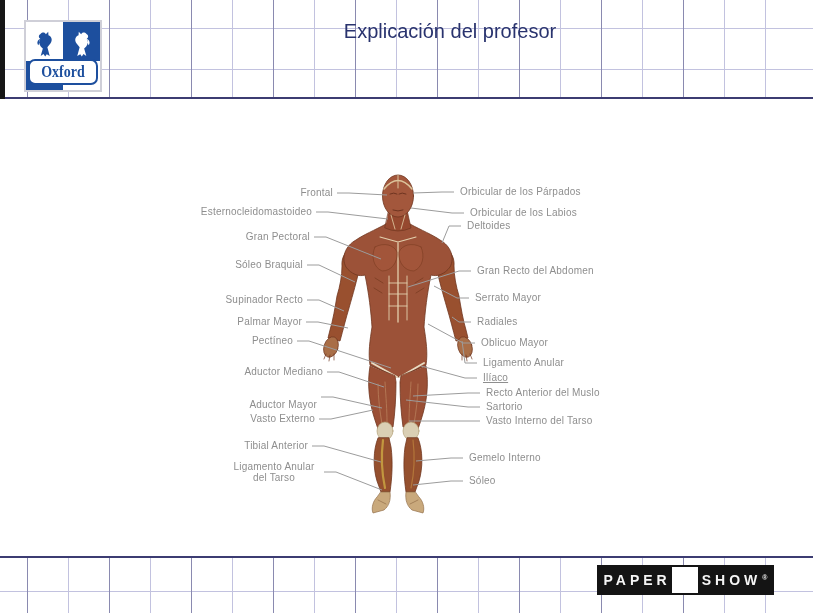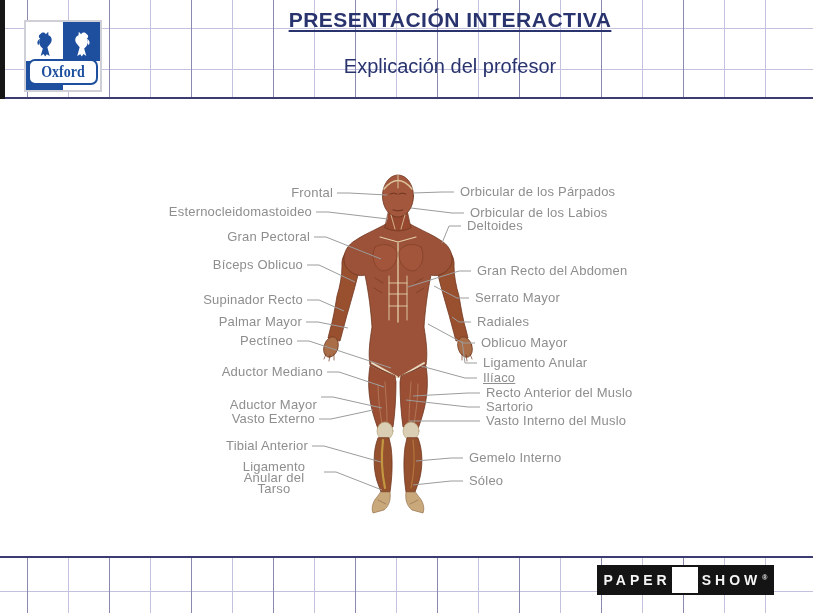--- a/index.html
+++ b/index.html
@@ -52,21 +52,21 @@
     color:#1d4f9e;font-family:"Liberation Serif",serif;
     font-weight:700;font-size:14px;transform:scaleY(1.15);
   }
   .lion{width:22px;height:28px;margin-top:2px;}
 
   
   .figure-wrap{position:absolute;left:185px;top:170px;width:445px;height:355px;}
   .figure-wrap svg{position:absolute;left:0;top:0;}
   #labels-layer{position:absolute;left:0;top:0;width:100%;height:100%;}
   .mlabel{
-    position:absolute;font-size:13px;line-height:11px;color:#8e8e8e;
+    position:absolute;font-size:10px;line-height:11px;color:#8e8e8e;
     white-space:nowrap;letter-spacing:.2px;
   }
   #leader-lines polyline{fill:none;stroke:#9c9c9c;stroke-width:1;}
 
   
   .papershow{
     position:absolute;left:597px;top:565px;width:177px;height:30px;
     background:#141414;display:flex;align-items:center;justify-content:center;
     color:#f5f5f5;font-weight:700;font-size:14px;letter-spacing:4px;
   }
@@ -96,21 +96,20 @@
       </div>
       <div class="ox-q ox-blue"></div>
       <div class="ox-q ox-white"></div>
       <div class="ox-banner">
         <span>Oxford</span>
       </div>
     </div>
   </div>
 
   <div class="titles">
-    <h1>PRESENTACIÓN INTERACTIVA</h1>
     <h2>Explicación del profesor</h2>
   </div>
 
   <div class="figure-wrap">
     <svg viewBox="0 0 445 355" width="445" height="355">
       <g stroke-linecap="round" stroke-linejoin="round">
 
         <path fill="#99502f" stroke="#70361f" stroke-width="0.8" d="M172 76 C162 78 156 86 157 96 C157 106 155 116 152 126 C150 138 148 150 145 160 L143 168 L155 171 C158 160 161 148 164 138 C168 124 172 110 174 100 Z"></path>
         <path fill="#99502f" stroke="#70361f" stroke-width="0.8" d="M254 76 C264 78 270 86 269 96 C269 106 271 116 274 126 C276 138 278 150 281 160 L283 168 L271 171 C268 160 265 148 262 138 C258 124 254 110 252 100 Z"></path>
         <g>
@@ -180,41 +179,41 @@
           <polyline points="295,237 283,237 221,230"></polyline>
           <polyline points="295,251 283,251 224,251"></polyline>
           <polyline points="278,288 266,288 231,291"></polyline>
           <polyline points="278,311 266,311 228,315"></polyline>
         </g>
     </svg>
     <div id="labels-layer">
         <div class="mlabel" style="right: 297px; top: 17px; text-align: right;">Frontal</div>
         <div class="mlabel" style="right: 318px; top: 36px; text-align: right;">Esternocleidomastoideo</div>
         <div class="mlabel" style="right: 320px; top: 61px; text-align: right;">Gran Pectoral</div>
-        <div class="mlabel" style="right: 327px; top: 89px; text-align: right;">Bíceps Oblicuo</div>
+        <div class="mlabel" style="right: 327px; top: 89px; text-align: right;">Sóleo Braquial</div>
         <div class="mlabel" style="right: 327px; top: 124px; text-align: right;">Supinador Recto</div>
         <div class="mlabel" style="right: 328px; top: 146px; text-align: right;">Palmar Mayor</div>
         <div class="mlabel" style="right: 337px; top: 165px; text-align: right;">Pectíneo</div>
         <div class="mlabel" style="right: 307px; top: 196px; text-align: right;">Aductor Mediano</div>
         <div class="mlabel" style="right: 313px; top: 221px; text-align: left; margin-top: 8px;">Aductor Mayor</div>
         <div class="mlabel" style="right: 315px; top: 243px; text-align: right;">Vasto Externo</div>
         <div class="mlabel" style="right: 322px; top: 270px; text-align: right;">Tibial Anterior</div>
         <div class="mlabel" style="right: 310px; top: 291px; text-align: center; white-space: normal; width: 92px;">Ligamento Anular del Tarso</div>
         <div class="mlabel" style="left: 275px; top: 16px;">Orbicular de los Párpados</div>
         <div class="mlabel" style="left: 285px; top: 37px;">Orbicular de los Labios</div>
         <div class="mlabel" style="left: 282px; top: 50px;">Deltoides</div>
         <div class="mlabel" style="left: 292px; top: 95px;">Gran Recto del Abdomen</div>
         <div class="mlabel" style="left: 290px; top: 122px;">Serrato Mayor</div>
         <div class="mlabel" style="left: 292px; top: 146px;">Radiales</div>
         <div class="mlabel" style="left: 296px; top: 167px;">Oblicuo Mayor</div>
         <div class="mlabel" style="left: 298px; top: 187px;">Ligamento Anular</div>
         <div class="mlabel" style="left: 298px; top: 202px; text-decoration: underline;">Ilíaco</div>
         <div class="mlabel" style="left: 301px; top: 217px;">Recto Anterior del Muslo</div>
         <div class="mlabel" style="left: 301px; top: 231px;">Sartorio</div>
-        <div class="mlabel" style="left: 301px; top: 245px;">Vasto Interno del Muslo</div>
+        <div class="mlabel" style="left: 301px; top: 245px;">Vasto Interno del Tarso</div>
         <div class="mlabel" style="left: 284px; top: 282px;">Gemelo Interno</div>
         <div class="mlabel" style="left: 284px; top: 305px;">Sóleo</div>
       </div>
   </div>
 
   <div class="papershow">
     <span>PAPER</span>
     <span class="ps-square"></span>
     <span>SHOW</span>
     <sup>®</sup>

